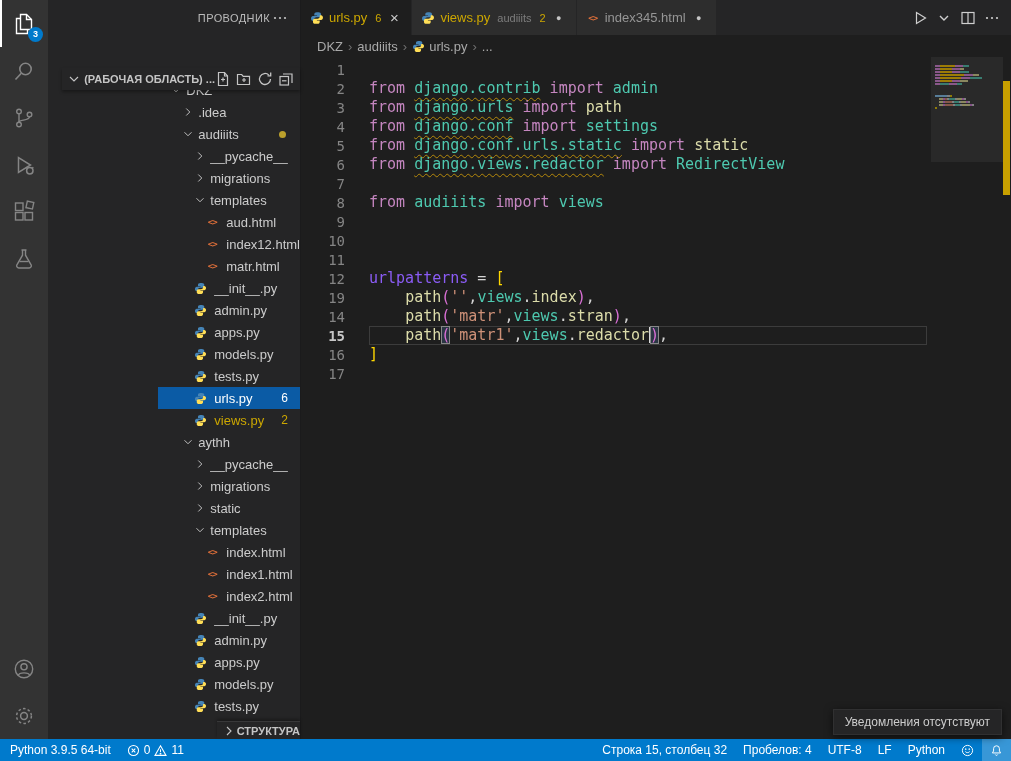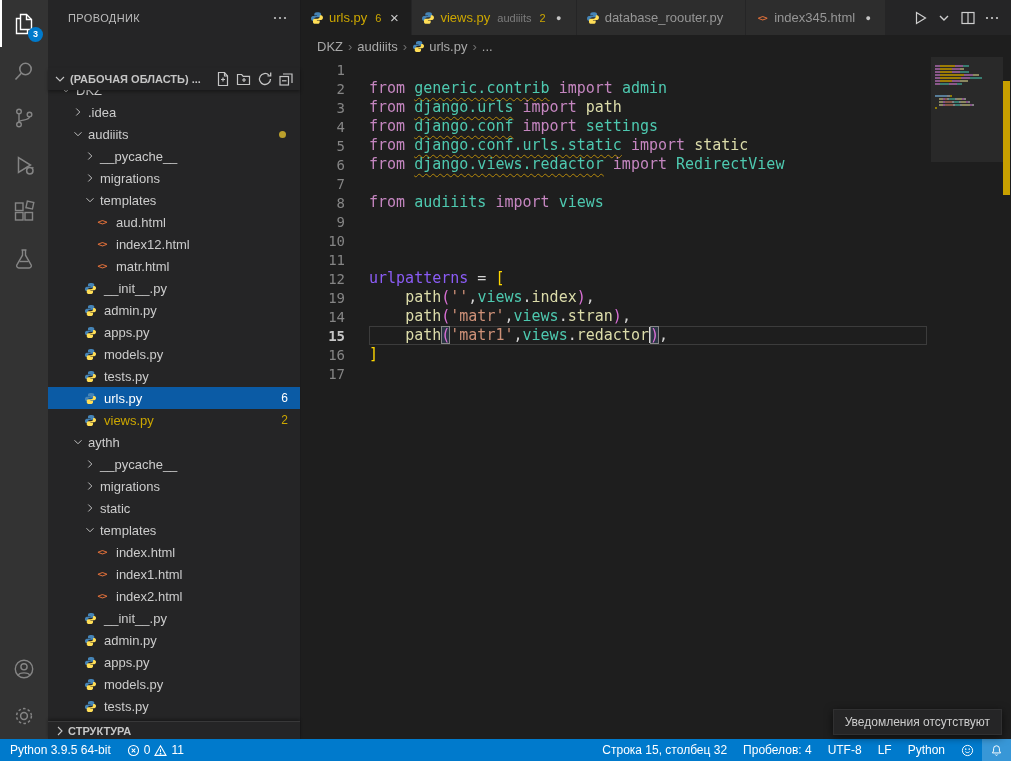--- a/index.html
+++ b/index.html
@@ -14,21 +14,21 @@
 
   
   #activity-bar { width:48px; background:#333333; display:flex; flex-direction:column; flex:none; }
   .ab-item { width:48px; height:47px; display:flex; align-items:center; justify-content:center; color:#858585; position:relative; cursor:pointer; }
   .ab-item.active { color:#ffffff; box-shadow: inset 2px 0 0 0 #ffffff; }
   .ab-item .icon { width:24px; height:24px; }
   .ab-badge { position:absolute; right:5px; bottom:5px; background:#007acc; color:#fff; border-radius:9px; font-size:9px; font-weight:bold; min-width:15px; height:15px; line-height:15px; text-align:center; }
   .ab-spacer { flex:1; }
 
   
-  #sidebar { width:253px; background:#252526; display:flex; flex-direction:column; flex:none; font-size:13px; border-right:1px solid #1b1b1c; }
+  #sidebar { width:253px; background:#252526; display:flex; flex-direction:column; flex:none; font-size:13px; border-right:1px solid #1b1b1c;align-items:flex-end; }
   #sidebar-title { height:35px; flex:none; display:flex; align-items:center; padding:0 10px 0 20px; font-size:11px; letter-spacing:.4px; color:#bbbbbb; }
   #sidebar-more { width:20px; height:20px; display:flex; align-items:center; justify-content:center; color:#c5c5c5; cursor:pointer; }
   #sidebar-more .icon { width:16px; height:16px; }
   #ws-header { height:22px; flex:none; display:flex; align-items:center; font-size:11px; font-weight:bold; color:#c5c5c5; padding:0 6px 0 4px; position:relative; z-index:2; box-shadow:0 2px 3px rgba(0,0,0,.35);margin-top:33px; }
   #ws-chev { width:16px; height:16px; color:#c5c5c5; }
   #ws-label { margin-left:2px; white-space:nowrap; overflow:hidden; }
   #ws-actions { margin-left:auto; display:flex; gap:5px; color:#c5c5c5; }
   .ws-act { width:16px; height:16px; display:inline-flex; cursor:pointer; }
   .ws-act svg { width:16px; height:16px; }
 
@@ -521,30 +521,20 @@
                   <path fill="#ffde57" d="M8.1 14.7c1.9 0 3-.9 3-2.2v-1.6H7.9v-.6h4.7c1.4 0 2.2-1.3 2.2-2.8 0-1.4-.8-2.7-2.2-2.7h-1.4v1.6c0 1.4-1.2 2.4-2.6 2.4H5.4c-1.2 0-2 .9-2 2v1.7c0 1.3 1.2 2.2 2.7 2.2z"></path>
                 </svg>
               </span>
               <span class="tname warn">views.py</span>
               <span class="detail">audiiits</span>
               <span class="tbadge">2</span>
               <span class="mdot">●</span>
             </div>
             <div class="tab">
               <span class="icon">
-                <svg viewBox="0 0 16 16">
-                  <path fill="#4584b6" d="M7.9 1.3c-1.9 0-3 .9-3 2.2v1.6h3.2v.6H3.4C2 5.7 1.2 7 1.2 8.5c0 1.4.8 2.7 2.2 2.7h1.4V9.6c0-1.4 1.2-2.4 2.6-2.4h3.2c1.2 0 2-.9 2-2V3.5c0-1.3-1.2-2.2-2.8-2.2z"></path>
-                  <path fill="#ffde57" d="M8.1 14.7c1.9 0 3-.9 3-2.2v-1.6H7.9v-.6h4.7c1.4 0 2.2-1.3 2.2-2.8 0-1.4-.8-2.7-2.2-2.7h-1.4v1.6c0 1.4-1.2 2.4-2.6 2.4H5.4c-1.2 0-2 .9-2 2v1.7c0 1.3 1.2 2.2 2.7 2.2z"></path>
-                </svg>
-              </span>
-              <span class="tname">database_roouter.py</span>
-              <span class="tspacer"></span>
-            </div>
-            <div class="tab">
-              <span class="icon">
                 <span class="html-glyph">&lt;&gt;</span>
               </span>
               <span class="tname">index345.html</span>
               <span class="mdot">●</span>
             </div>
           </div>
         <div id="editor-actions">
             <span class="ea-btn">
               <svg viewBox="0 0 16 16" fill="none" stroke="currentColor" stroke-width="1.2">
                 <path d="M4.5 2.5v11l9-5.5z"></path>
@@ -590,21 +580,21 @@
           </span>
           <span class="bc-sep">›</span>
           <span class="bc-item">
             <span>...</span>
           </span>
         </div>
       <div id="editor">
         <div id="mm-slider"></div>
         <div id="code">
             <div class="cl"><span class="ln">1</span><span class="lt"></span></div>
-            <div class="cl"><span class="ln">2</span><span class="lt"><span class="tk-k">from </span><span class="tk-mu">generic.contrib</span><span class="tk-k"> import </span><span class="tk-m">admin</span></span></div>
+            <div class="cl"><span class="ln">2</span><span class="lt"><span class="tk-k">from </span><span class="tk-mu">django.contrib</span><span class="tk-k"> import </span><span class="tk-m">admin</span></span></div>
             <div class="cl"><span class="ln">3</span><span class="lt"><span class="tk-k">from </span><span class="tk-mu">django.urls</span><span class="tk-k"> import </span><span class="tk-f">path</span></span></div>
             <div class="cl"><span class="ln">4</span><span class="lt"><span class="tk-k">from </span><span class="tk-mu">django.conf</span><span class="tk-k"> import </span><span class="tk-m">settings</span></span></div>
             <div class="cl"><span class="ln">5</span><span class="lt"><span class="tk-k">from </span><span class="tk-mu">django.conf.urls.static</span><span class="tk-k"> import </span><span class="tk-f">static</span></span></div>
             <div class="cl"><span class="ln">6</span><span class="lt"><span class="tk-k">from </span><span class="tk-mu">django.views.redactor</span><span class="tk-k"> import </span><span class="tk-m">RedirectView</span></span></div>
             <div class="cl"><span class="ln">7</span></div>
             <div class="cl"><span class="ln">8</span><span class="lt"><span class="tk-k">from </span><span class="tk-m">audiiits</span><span class="tk-k"> import </span><span class="tk-m">views</span></span></div>
             <div class="cl"><span class="ln">9</span><span class="lt"></span></div>
             <div class="cl"><span class="ln">10</span><span class="lt"></span></div>
             <div class="cl"><span class="ln">11</span><span class="lt"></span></div>
             <div class="cl"><span class="ln">12</span><span class="lt"><span class="tk-v">urlpatterns</span><span class="tk-p"> = </span><span class="tk-b1">[</span></span></div>

